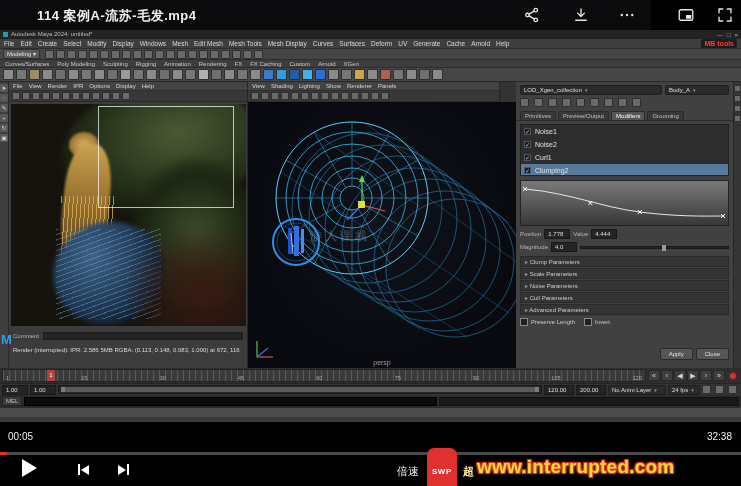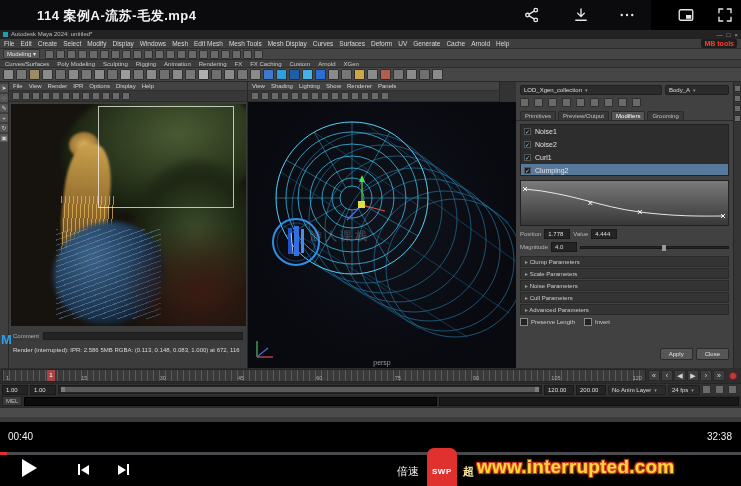--- a/index.html
+++ b/index.html
@@ -568,21 +568,21 @@
     </div>
 
     <div class="m-cmdline">
       <span class="cmd-label">MEL</span>
       <span class="cmd-input"></span>
       <span class="cmd-result"></span>
     </div>
     <div class="m-helpline"></div>
   </div>
 
-  <span class="pt-time" style="left:8px">00:40</span>
+  <span class="pt-time" style="left:8px">00:05</span>
   <span class="pt-time" style="right:9px">32:38</span>
 
   <div class="seek">
       <div class="seek-played"></div>
     </div>
 
   <span class="pc-play"></span>
   <span class="pc-skip" style="left:78px">
       <span class="bar"></span>
       <span class="tri-l"></span>

